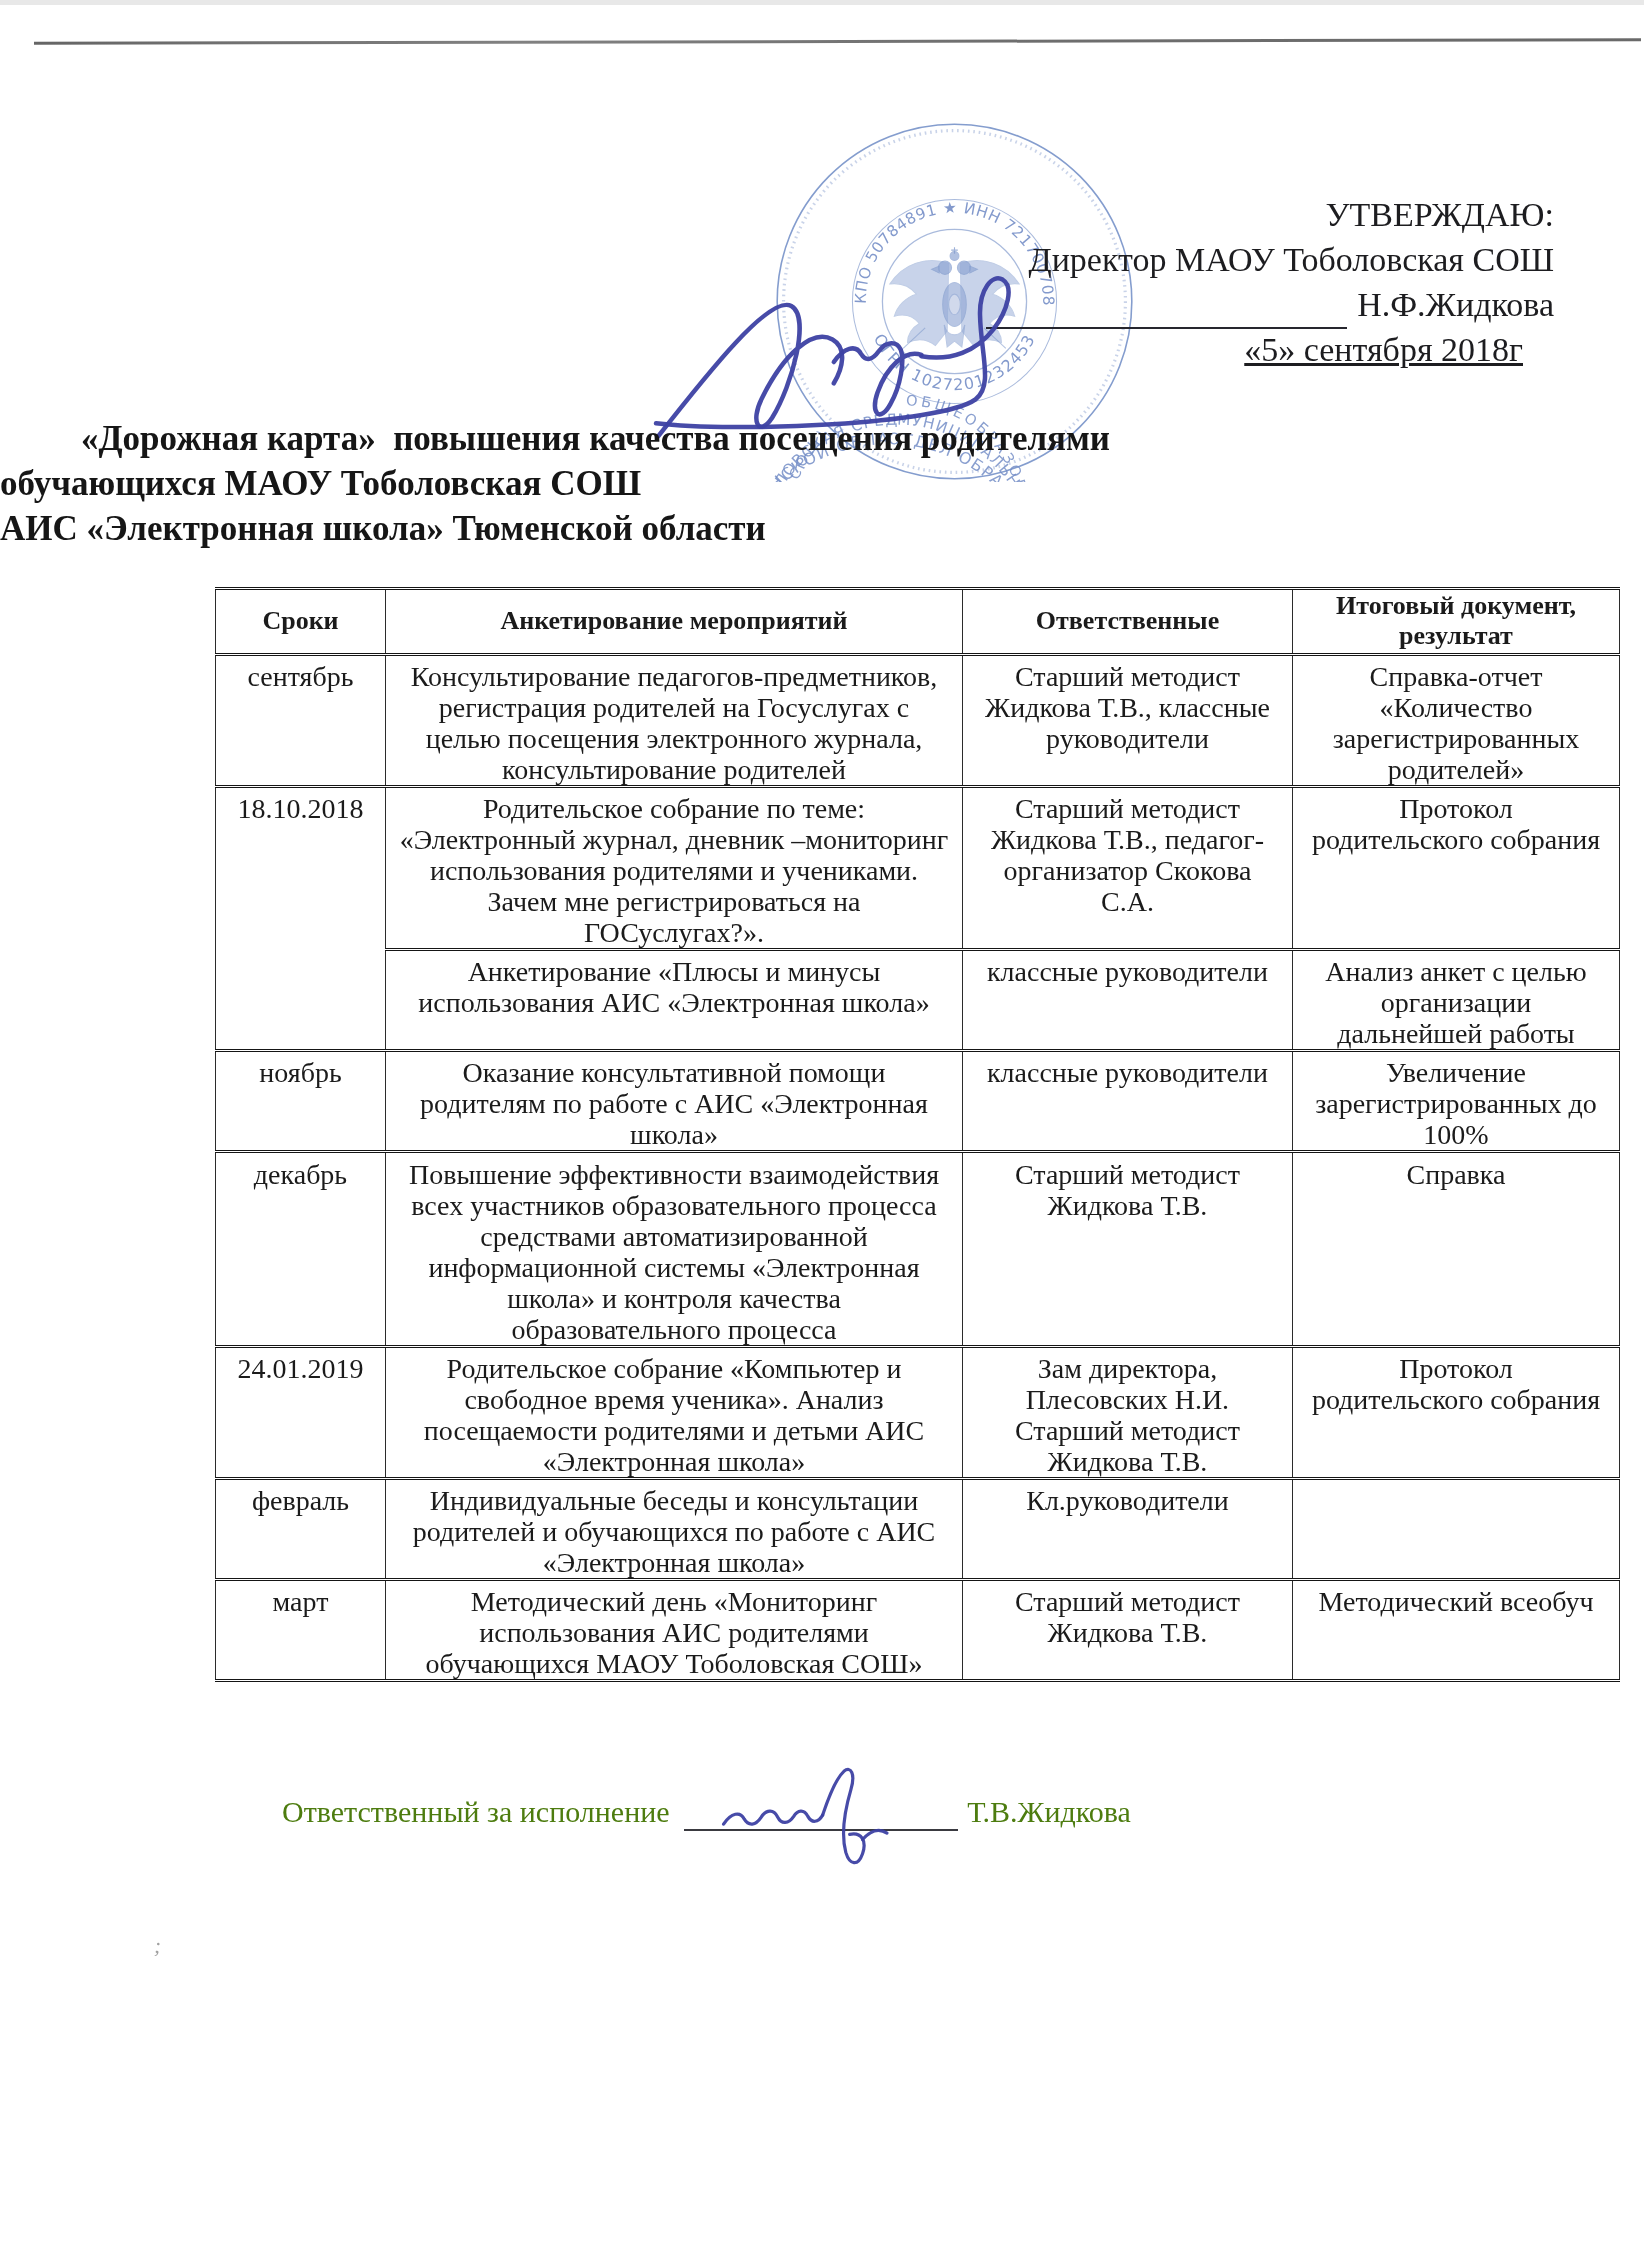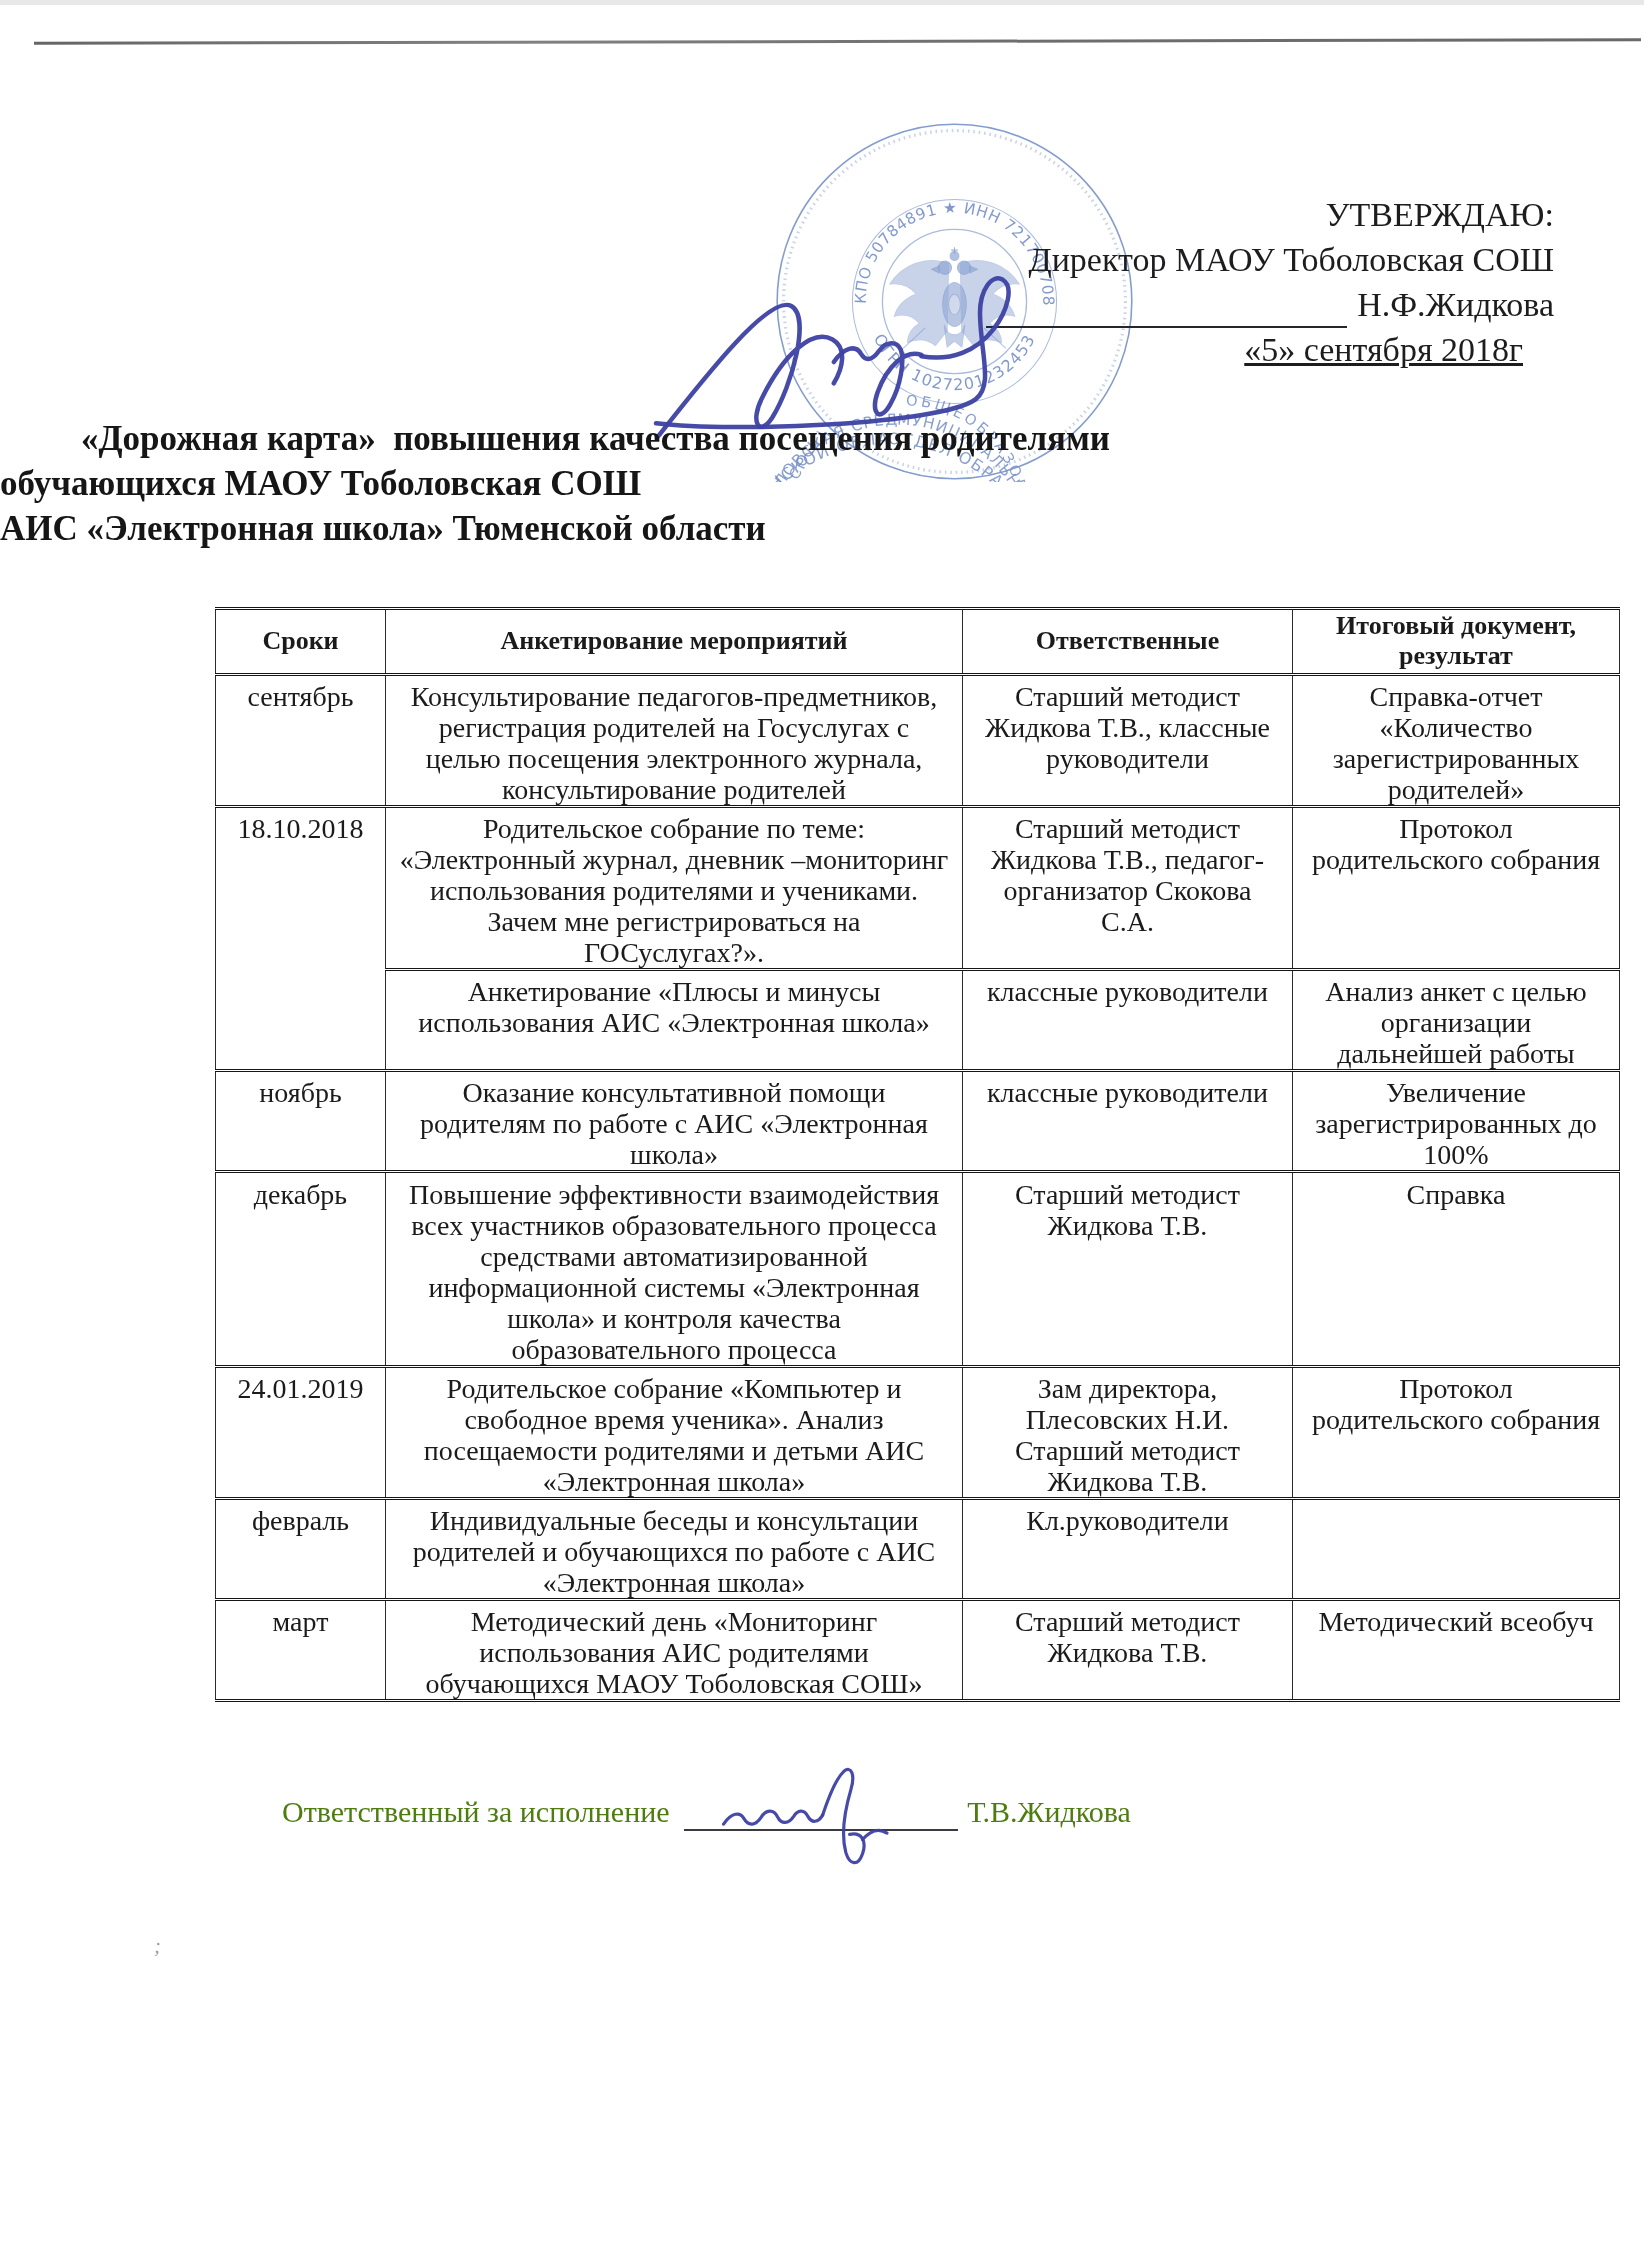--- a/index.html
+++ b/index.html
@@ -17,37 +17,37 @@
   }
   
   .stamp { position:absolute; left:774px; top:116px; width:361px; height:361px; opacity:.94; }
   .stamp text { font-family:"DejaVu Sans","Liberation Sans",sans-serif; fill:#6d88c4; }
   
   .approval {
     position:absolute; left:903px; top:187px; width:651px;
     text-align:right; font-size:34px; line-height:45px; color:#1d1d20;
   }
   .approval .date { margin-right:31px;text-decoration:underline; }
-  .sig-row { display:flex; justify-content:flex-end; align-items:center; height:45px; }
+  .sig-row { display:flex; justify-content:flex-end; align-items:flex-start; height:45px; }
   .sig-line {
     display:inline-block; width:361px; border-bottom:2.6px solid #26262e; margin-right:10.3px;
   }
   
   .signature-top { position:absolute; left:638px; top:270px; width:438px; height:174px; }
   .signature-bottom { position:absolute; left:712px; top:1757px; width:193px; height:110px; }
   .ink { stroke:#3d41a3; stroke-width:7; fill:none; stroke-linecap:round; opacity:.95; }
   .ink-thin { stroke:#3d41a3; stroke-width:5; fill:none; stroke-linecap:round; opacity:.95; }
   
   .doc-title {
     position:absolute; left:0; top:411px; width:1644px; text-align:left;
     font-weight:bold; font-size:35px; line-height:45px; color:#161616;
   }
   .doc-title .t1 { transform:translateX(81px); white-space:pre-wrap; }
   
-  .tbl-wrap { position:absolute; left:171px; top:602px;padding-left:44px; }
+  .tbl-wrap { position:absolute; left:171px; top:582px;padding-left:44px; }
   table { border-collapse:collapse; table-layout:fixed; width:1404px; }
   th,td {
     border-left:1.9px solid #2b2b2b; border-right:1.9px solid #2b2b2b;
     border-top:3.9px double #151515; border-bottom:3.9px double #151515;
     text-align:center; white-space:pre-line; overflow:hidden;
   }
   th { font-size:26px; font-weight:bold; line-height:30px; vertical-align:middle; padding:1.3px 3.9px; }
   td { font-size:28px; line-height:31px; vertical-align:top; padding:5.2px 5.2px 0 5.2px; }
   
   .footer-line {

